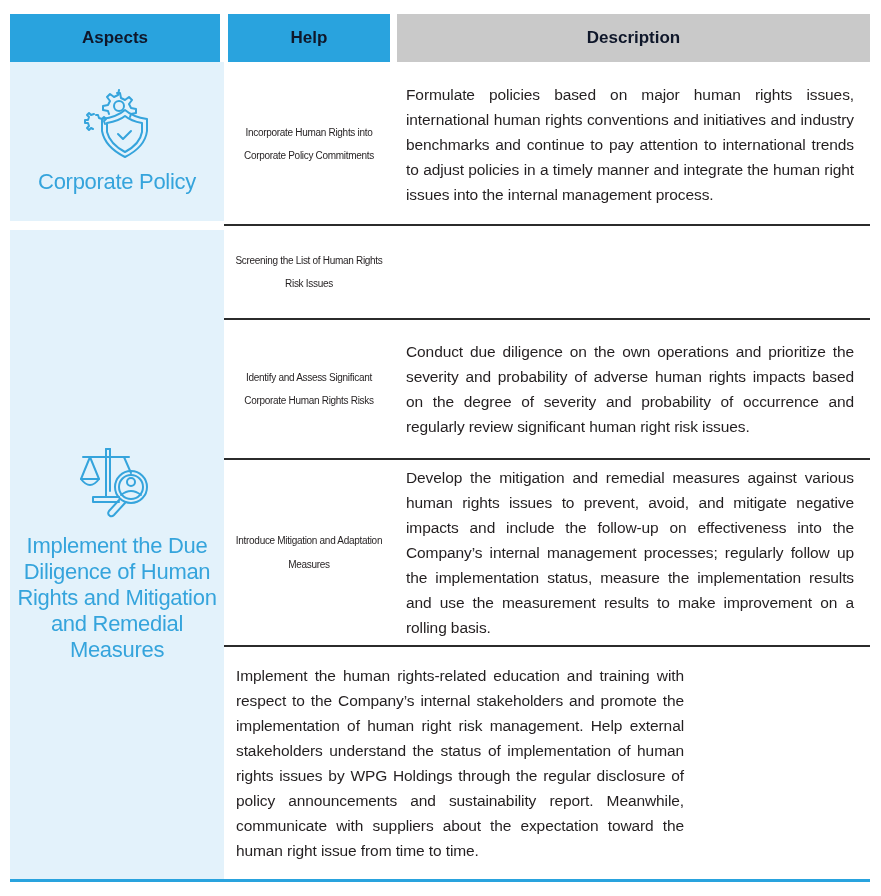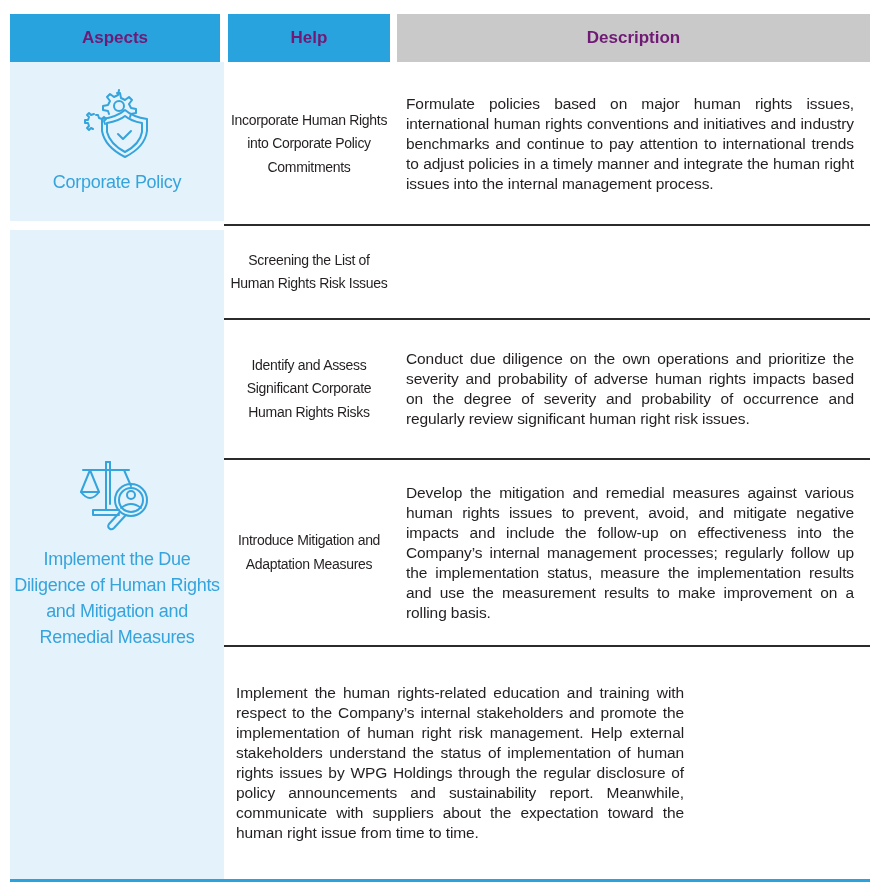--- a/index.html
+++ b/index.html
@@ -1,31 +1,31 @@
 <!DOCTYPE html>
 <html><head>
   <meta charset="utf-8">
   <style>
     html, body { margin: 0; padding: 0; background: #ffffff; }
     body { width: 881px; height: 896px; position: relative; overflow: hidden;
       font-family: "DejaVu Sans", "Liberation Sans", sans-serif; color: #231f20; }
     .hdr { position: absolute; top: 14px; height: 48px; display: flex; align-items: center; justify-content: center;
-      color: #701a75; font-weight: bold; font-size: 17px; font-family: "Liberation Sans", sans-serif; }
+      color: #0f172a; font-weight: bold; font-size: 17px; font-family: "Liberation Sans", sans-serif; }
     .hdr.blue { background: #29a3de; }
     .hdr.gray { background: #c9c9c9; }
     .aspect-cell { position: absolute; left: 10px; width: 214px; background: #e3f2fb;
       display: flex; flex-direction: column; align-items: center; justify-content: center; }
-    .aspect-label { color: #35a4dc; font-family: "Liberation Sans", sans-serif; font-size: 18px; line-height: 26px;
+    .aspect-label { color: #35a4dc; font-family: "Liberation Sans", sans-serif; font-size: 22px; line-height: 26px;
       text-align: center; letter-spacing: -0.3px; }
     .icon { display: block; }
     .row { position: absolute; left: 224px; width: 646px; display: flex; }
     .item { width: 170px; display: flex; align-items: center; justify-content: center; text-align: center;
-      font-family: "Liberation Sans", sans-serif; font-size: 14px; line-height: 23.5px; letter-spacing: -0.3px; padding: 0 4px; box-sizing: border-box; }
+      font-family: "Liberation Sans", sans-serif; font-size: 10px; line-height: 23.5px; letter-spacing: -0.3px; padding: 0 4px; box-sizing: border-box; }
     .desc { width: 476px; padding-left: 12px; padding-right: 16px; box-sizing: border-box; display: flex; align-items: center;
-      font-family: "Liberation Sans", sans-serif; font-size: 15.5px; line-height: 20px; text-align: justify; letter-spacing: -0.1px; }
+      font-family: "Liberation Sans", sans-serif; font-size: 15.5px; line-height: 25px; text-align: justify; letter-spacing: -0.1px; }
     .divider { position: absolute; left: 224px; width: 646px; height: 2px; background: #2b2b2b; }
     .bottom-line { position: absolute; left: 10px; top: 879px; width: 860px; height: 3px; background: #29a3de; }
   </style>
 </head>
 <body>
 
 <div class="hdr blue" style="left:10px; width:210px;">
   <span>Aspects</span>
 </div>
 <div class="hdr blue" style="left:228px; width:162px;">

